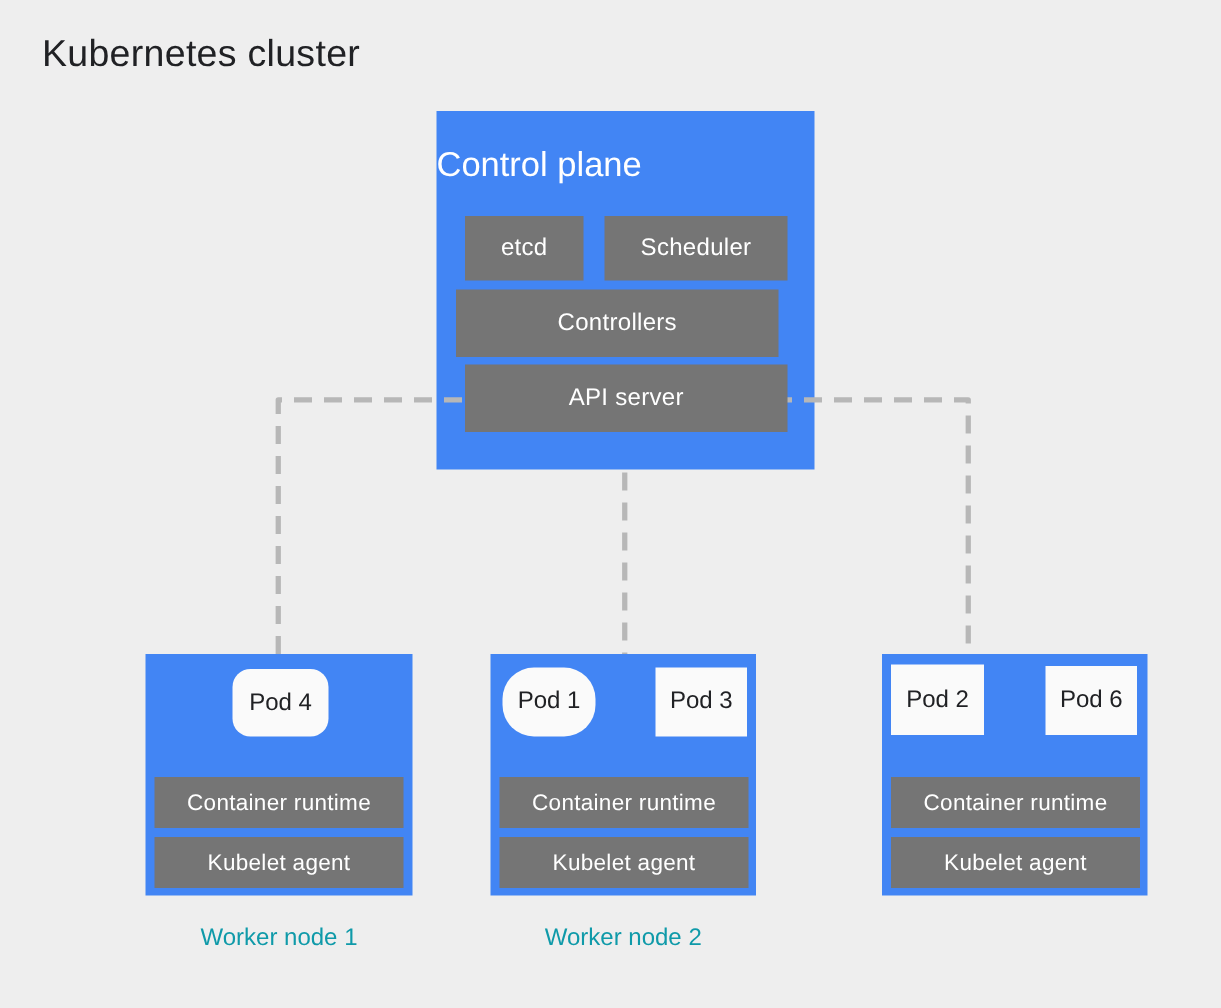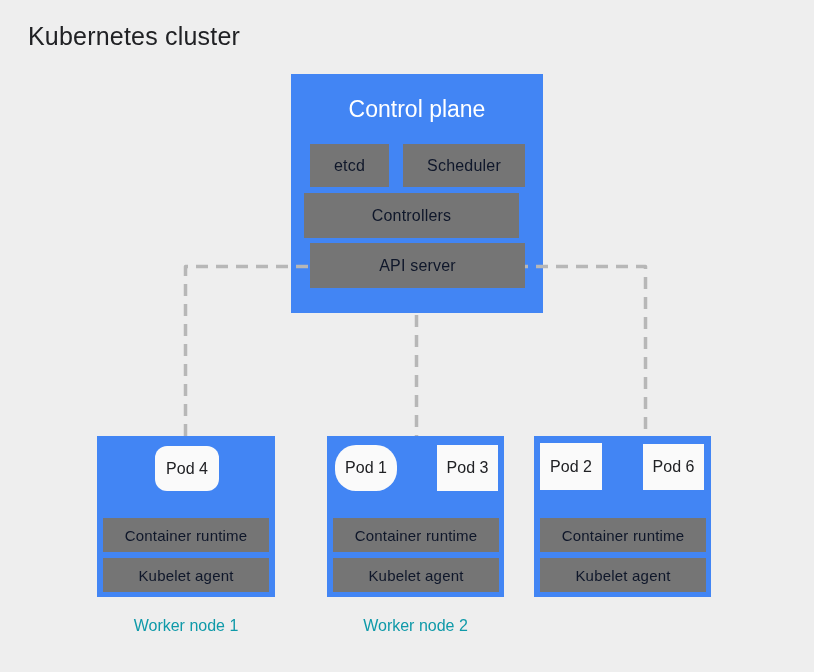--- a/index.html
+++ b/index.html
@@ -34,27 +34,27 @@
     position: absolute;
     left: 291px; top: 74px;
     width: 252px; height: 239px;
     background: #4285f4;
     z-index: 1;
   }
   .control-plane-title {
     position: absolute;
     left: 0; top: 22px;
     width: 100%;
-    text-align: center;
+    text-align: left;
     font-size: 23px;
     color: #ffffff;
   }
   .gray-box {
     background: #757575;
-    color: #0f172a;
+    color: #ffffff;
     font-size: 16px;
     display: flex;
     align-items: center;
     justify-content: center;
     letter-spacing: 0.2px;
   }
   .etcd-box       { position: absolute; left: 19px;  top: 70px;  width: 79px;  height: 43px; }
   .scheduler-box  { position: absolute; left: 112px; top: 70px;  width: 122px; height: 43px; }
   .controllers-box{ position: absolute; left: 13px;  top: 119px; width: 215px; height: 45px; }
   .api-server-box {
@@ -65,21 +65,21 @@
   }
   .worker-node {
     position: absolute;
     top: 436px;
     height: 161px;
     background: #4285f4;
     z-index: 3;
   }
   .node-1 { left: 97px;  width: 178px; }
   .node-2 { left: 327px; width: 177px; }
-  .node-3 { left: 534px; width: 177px; text-align: right; }
+  .node-3 { left: 588px; width: 177px; text-align: right; }
   .pod-box {
     position: absolute;
     background: #fafafa;
     color: #202124;
     font-size: 16px;
     display: flex;
     align-items: center;
     justify-content: center;
   }
   .node-row {

